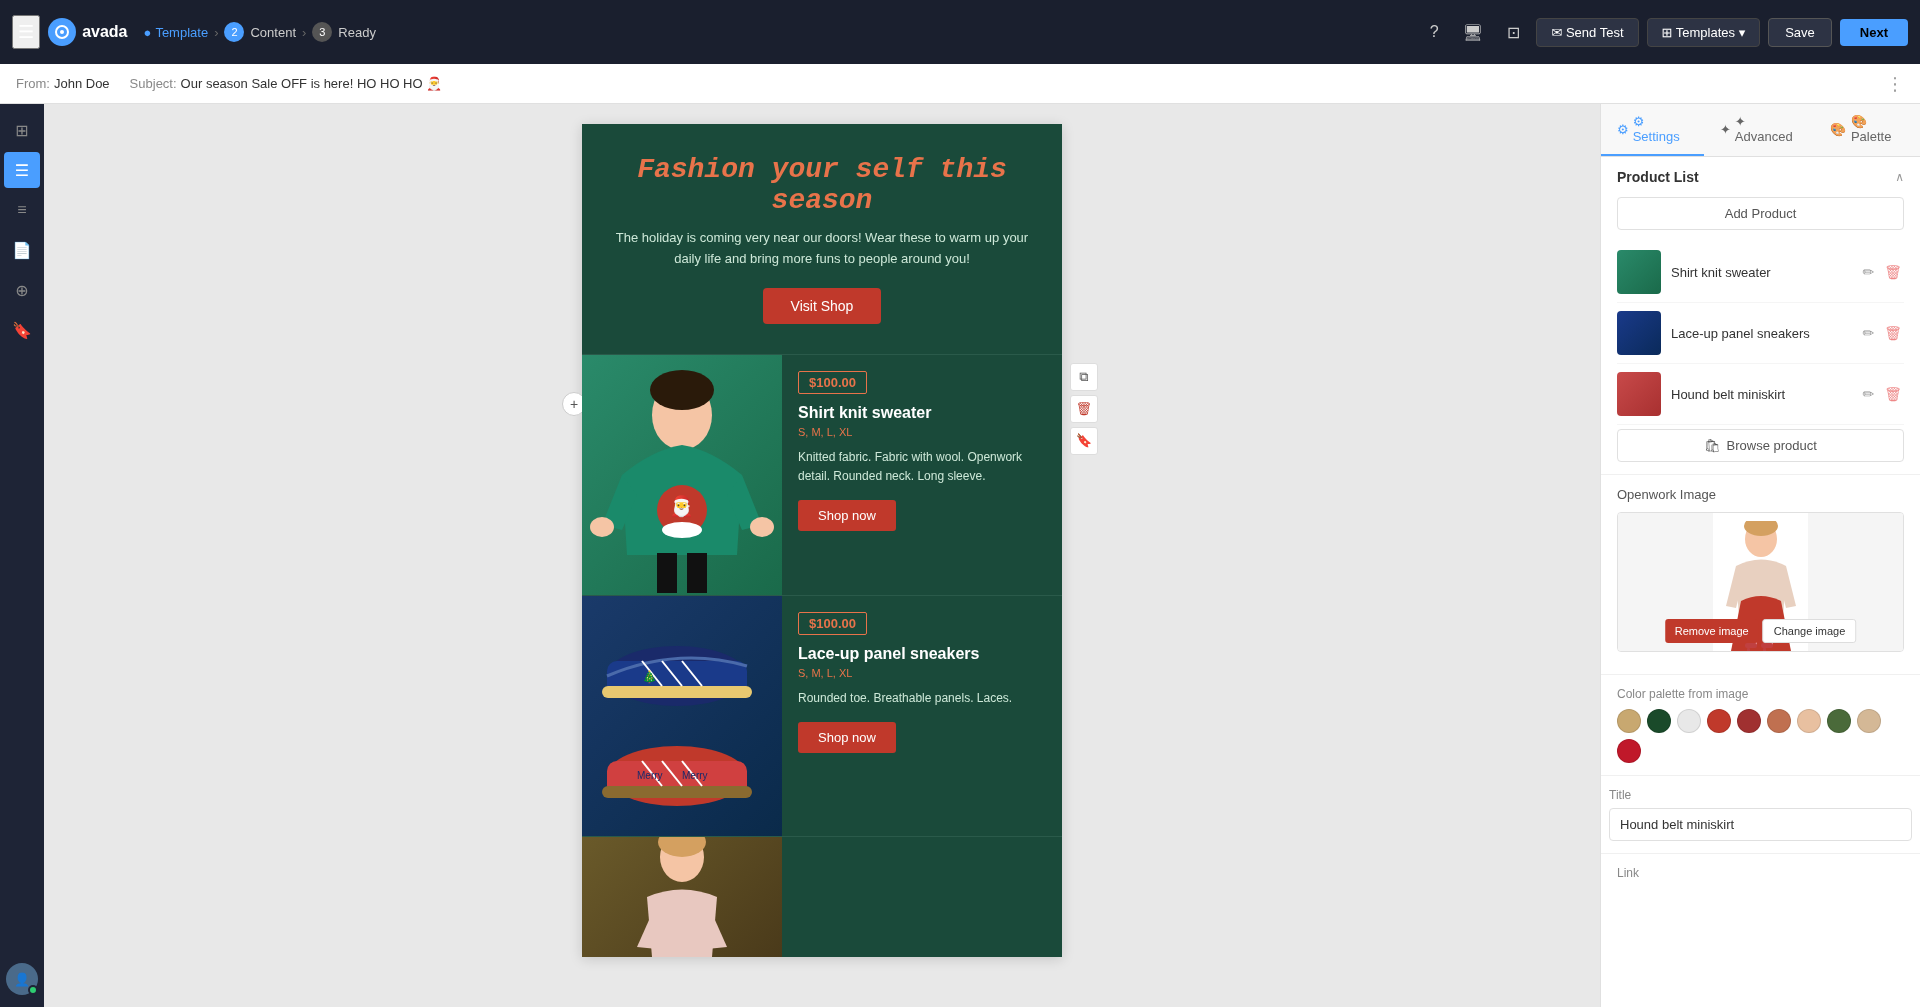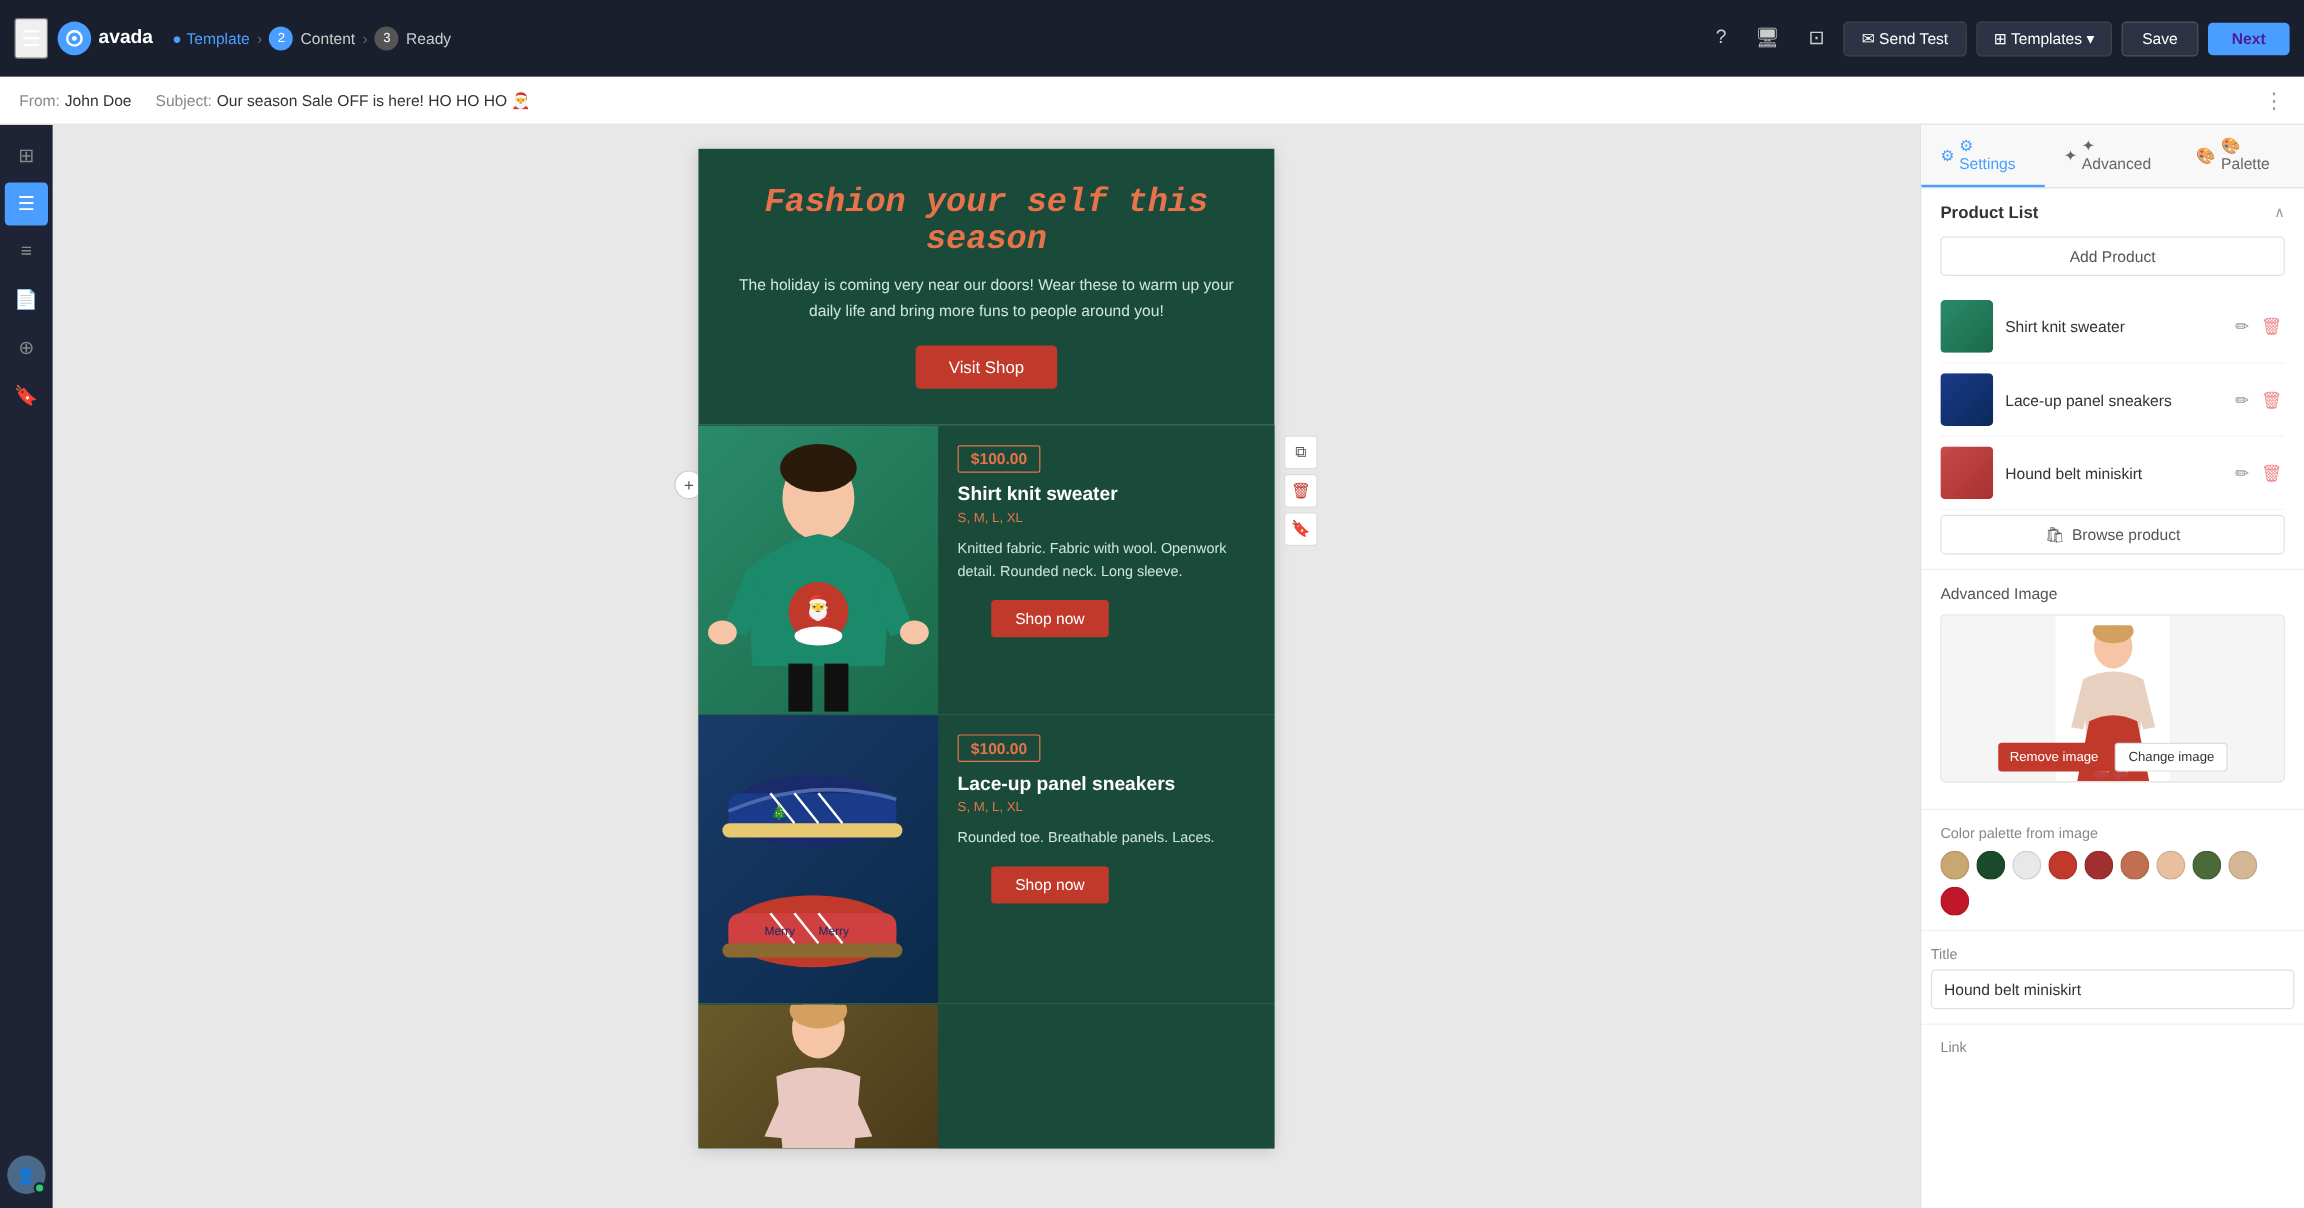--- a/index.html
+++ b/index.html
@@ -22,21 +22,21 @@
     .breadcrumb-item { color: #ccc; }
     .breadcrumb-active { color: #4a9eff; display: flex; align-items: center; gap: 4px; }
     .breadcrumb-sep { color: #666; }
     .breadcrumb-num { background: #4a9eff; color: #fff; border-radius: 50%; width: 20px; height: 20px; display: flex; align-items: center; justify-content: center; font-size: 11px; }
     .breadcrumb-num-gray { background: #555; color: #fff; border-radius: 50%; width: 20px; height: 20px; display: flex; align-items: center; justify-content: center; font-size: 11px; }
     .nav-spacer { flex: 1; }
     .nav-icon-btn { color: #ccc; background: none; border: none; cursor: pointer; font-size: 16px; padding: 4px 8px; }
     .nav-btn-send { background: #2d3344; color: #fff; border: 1px solid #444; border-radius: 4px; padding: 6px 14px; font-size: 13px; cursor: pointer; display: flex; align-items: center; gap: 6px; }
     .nav-btn-templates { background: #2d3344; color: #fff; border: 1px solid #444; border-radius: 4px; padding: 6px 14px; font-size: 13px; cursor: pointer; display: flex; align-items: center; gap: 6px; }
     .nav-btn-save { background: #2d3344; color: #fff; border: 1px solid #555; border-radius: 4px; padding: 6px 16px; font-size: 13px; cursor: pointer; }
-    .nav-btn-next { background: #4a9eff; color: #4c1d95; border: none; border-radius: 4px; padding: 6px 20px; font-size: 13px; cursor: pointer; font-weight: 600; }
+    .nav-btn-next { background: #4a9eff; color: #000000; border: none; border-radius: 4px; padding: 6px 20px; font-size: 13px; cursor: pointer; font-weight: 600; }
 
     
     .subject-bar {
       background: #fff;
       height: 40px;
       display: flex;
       align-items: center;
       padding: 0 16px;
       border-bottom: 1px solid #e0e0e0;
       font-size: 13px;
@@ -195,21 +195,20 @@
       margin-bottom: 14px;
     }
     .shop-now-btn {
       background: #c0392b;
       color: #fff;
       border: none;
       padding: 8px 20px;
       border-radius: 3px;
       font-size: 13px;
       cursor: pointer;
-      margin-left: 28px;
     }
 
     
     .row-actions {
       position: absolute;
       right: -36px;
       top: 8px;
       display: flex;
       flex-direction: column;
       gap: 4px;
@@ -692,21 +691,21 @@
         </div>
       </div>
 
       <button class="browse-product-btn">
         <span>🛍</span>
         <span>Browse product</span>
       </button>
     </div>
 
     <div class="product-image-section">
-      <div class="subsection-label">Advanced Image</div>
+      <div class="subsection-label">Openwork Image</div>
       <div class="image-preview-area">
         <div class="img-preview-left"></div>
         <div class="img-preview-center">
 
           <svg width="80" height="130" viewBox="0 0 80 130" style="position:absolute;bottom:0;left:50%;transform:translateX(-50%);">
             <ellipse cx="40" cy="18" rx="16" ry="18" fill="#f5c5a5"></ellipse>
             <ellipse cx="40" cy="5" rx="17" ry="10" fill="#d4a060"></ellipse>
             <path d="M15 45 Q40 32 65 45 L62 100 L18 100 Z" fill="#e8d0c0"></path>
 
             <path d="M20 80 Q40 70 60 80 L70 130 L10 130 Z" fill="#c0392b"></path>

